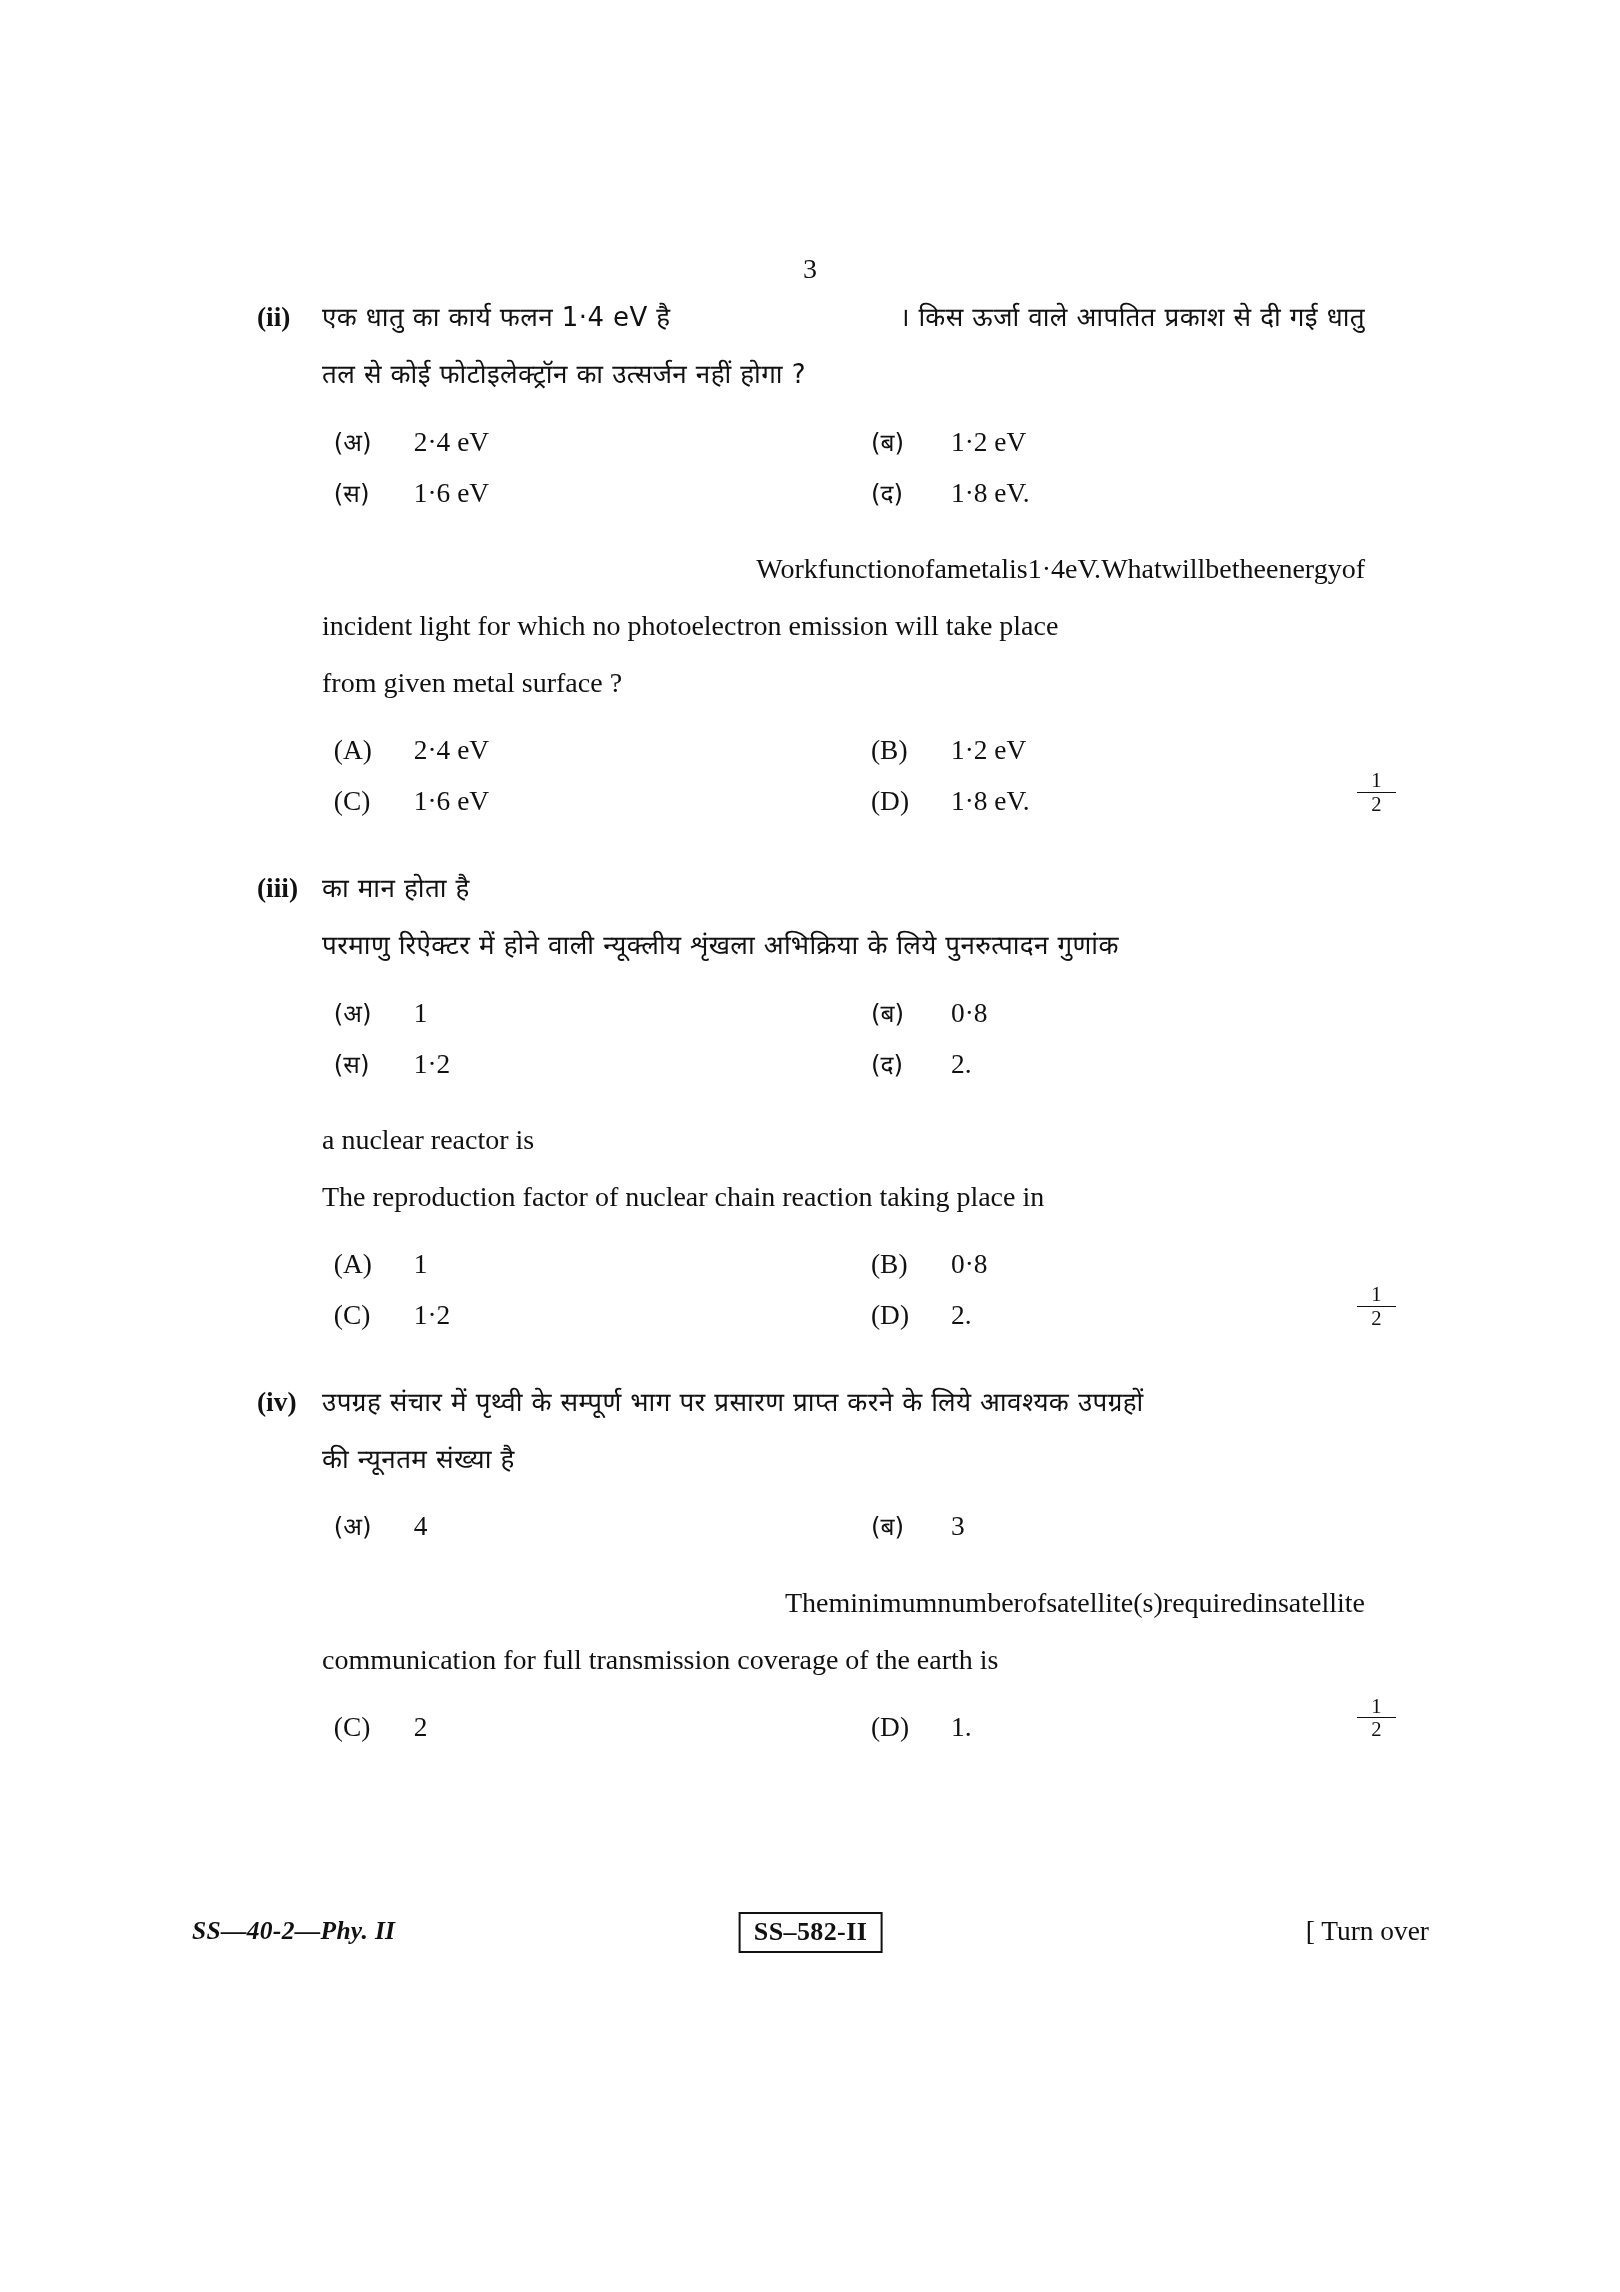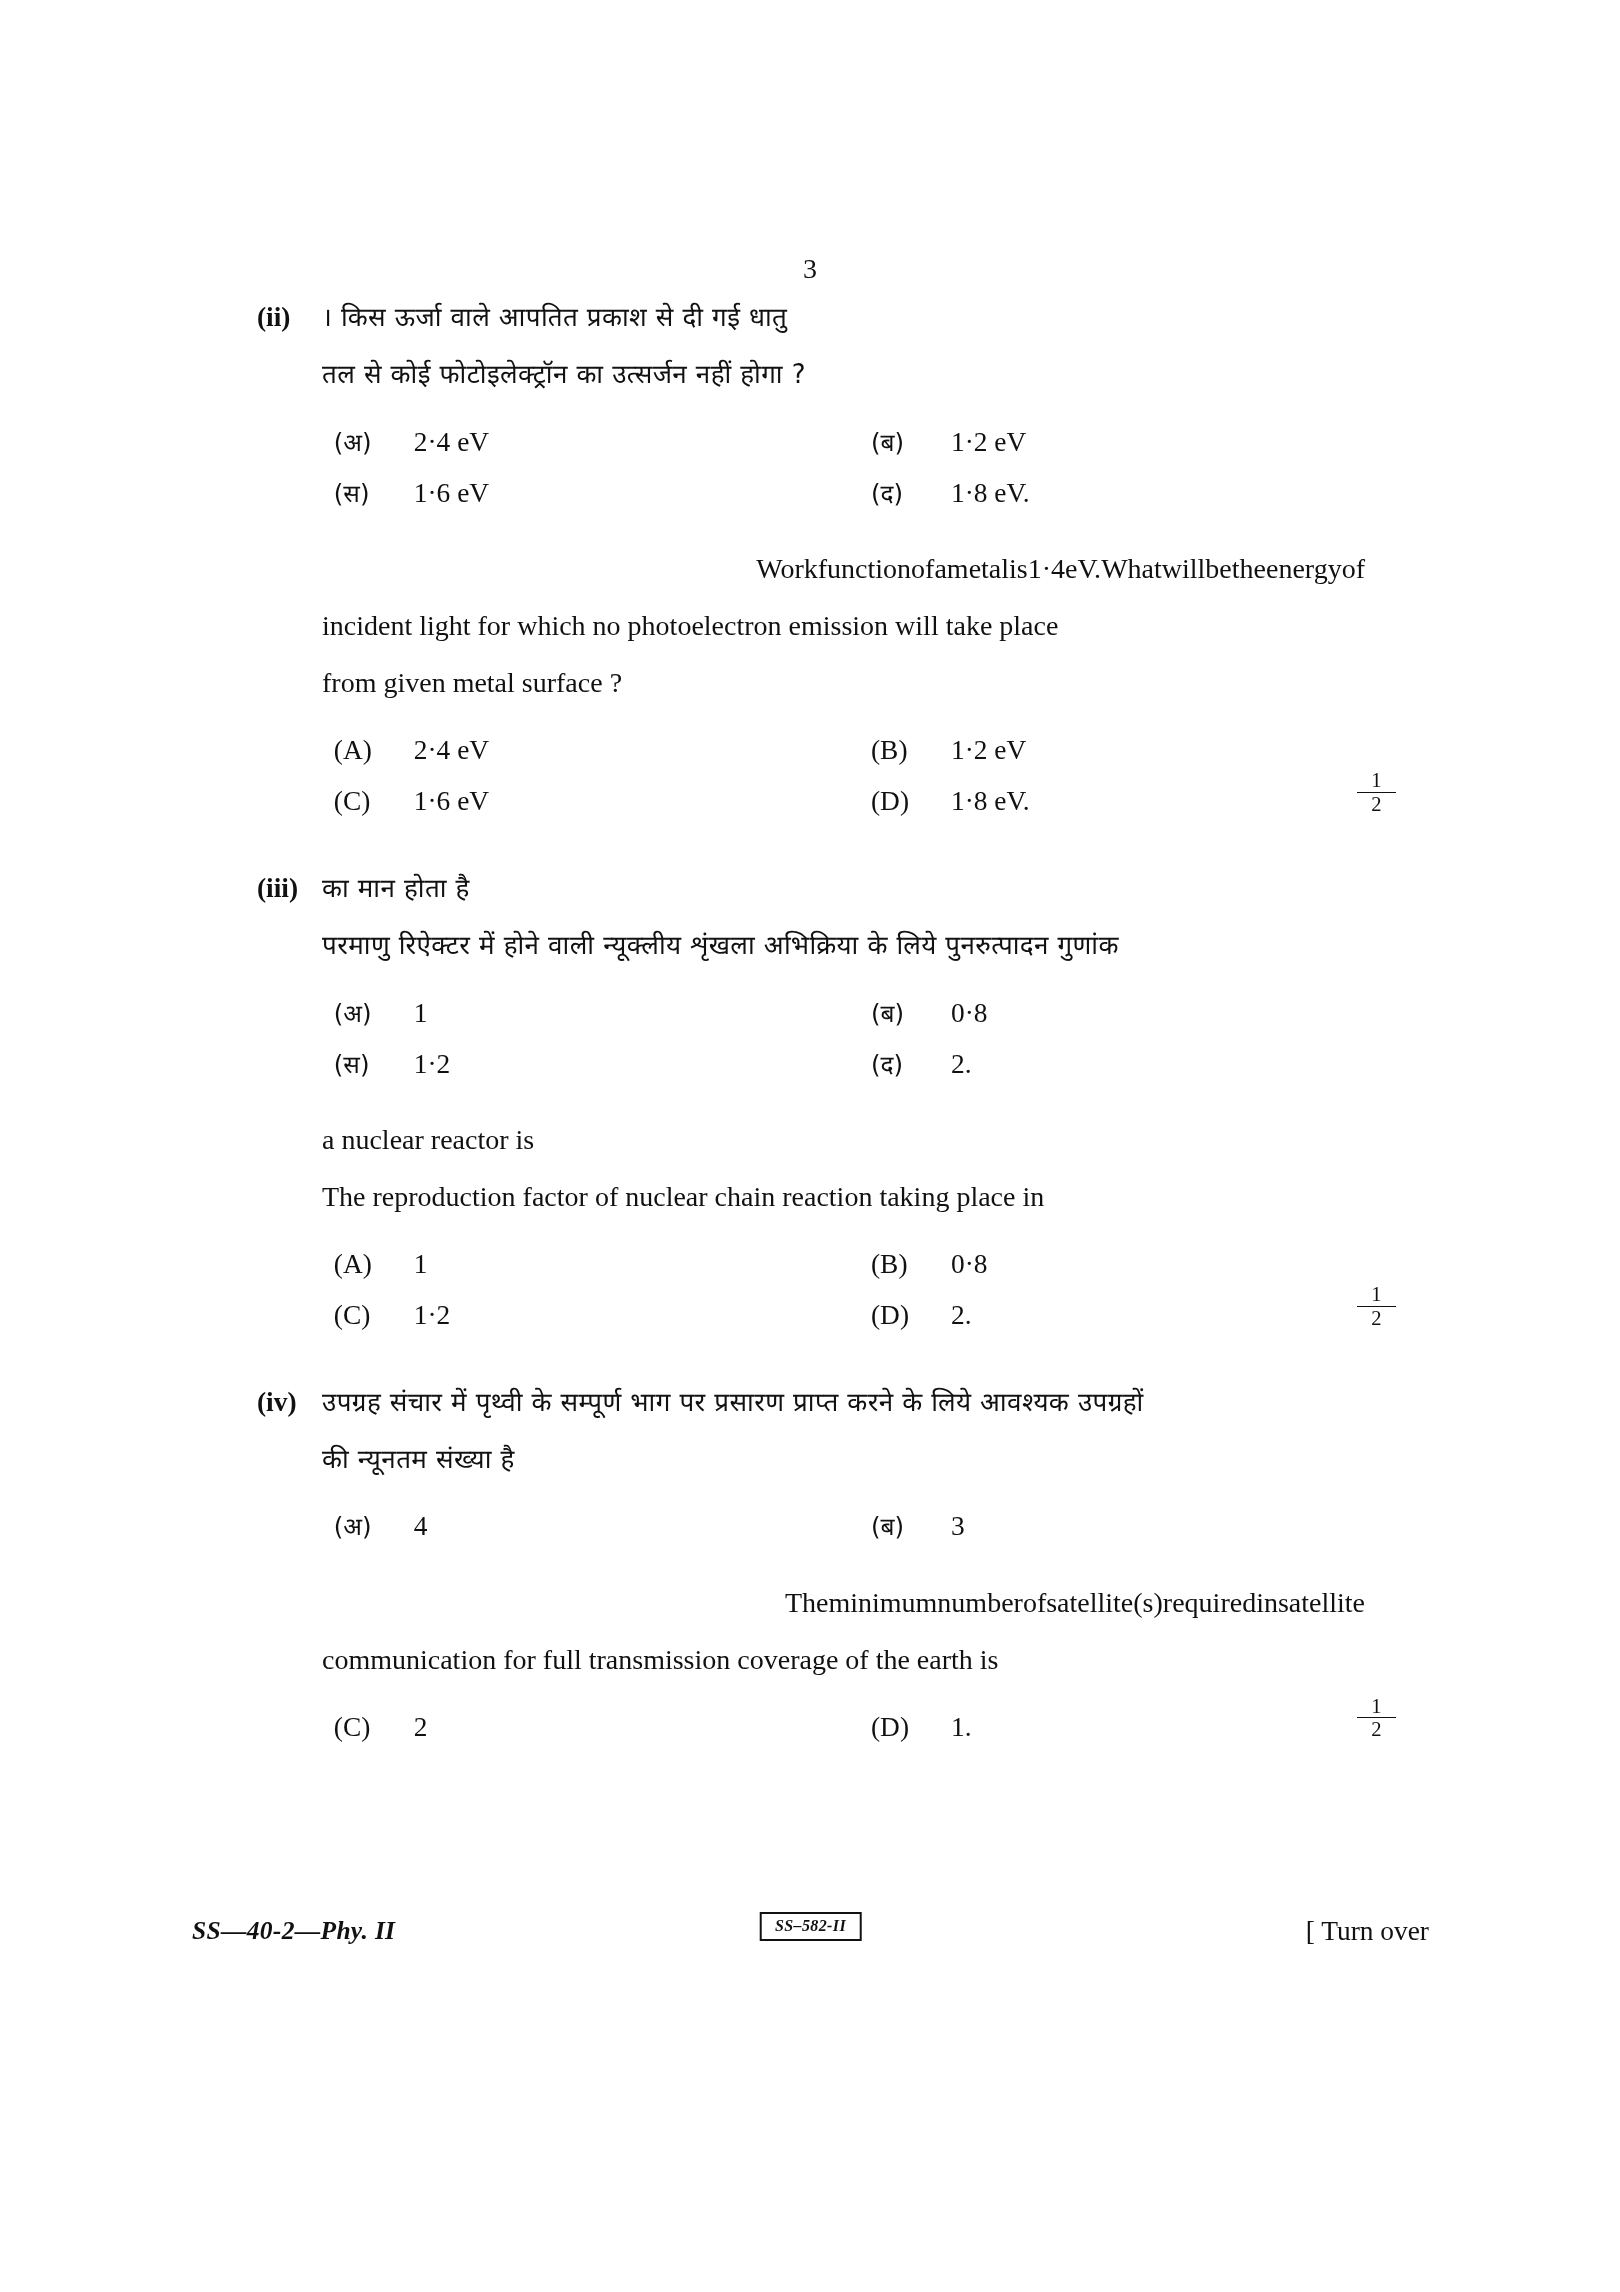--- a/index.html
+++ b/index.html
@@ -166,24 +166,23 @@
   }
   .footer-code {
     position: absolute;
     left: 50%;
     top: -3.9px;
     transform: translateX(-50%);
     border: 2.9px solid #111111;
     padding: 2.9px 13.7px 3.9px 13.7px;
     font-family: "Liberation Serif", "DejaVu Serif", serif;
     font-weight: bold;
-    font-size: 16px;
+    font-size: 26px;
     letter-spacing: 0.4px;
     line-height: 1.15;
-    font-style: italic;
   }
   .footer-right {
     position: absolute;
     right: 0;
     top: 0;
     font-family: "Liberation Serif", "DejaVu Serif", serif;
     font-size: 27.4px;
     white-space: nowrap;
   }
 </style>
@@ -194,20 +193,21 @@
 
   <div class="page-number">3</div>
 
   <div class="content">
 
     <div class="question">
       <div class="q-marker">(ii)</div>
       <div class="q-body">
 
         <div class="hi-line justify">
+          <span>एक धातु का कार्य फलन  1·4 eV है</span>
           <span>। किस ऊर्जा वाले आपतित प्रकाश से दी गई धातु</span>
         </div>
         <div class="hi-line">तल से कोई फोटोइलेक्ट्रॉन का उत्सर्जन नहीं होगा  ?</div>
 
         <div class="gap-sm"></div>
 
         <div class="opt-row">
           <div class="opt col-left">
             <span class="lbl-hi">(अ)</span><span class="val">2·4 eV</span>
           </div>

